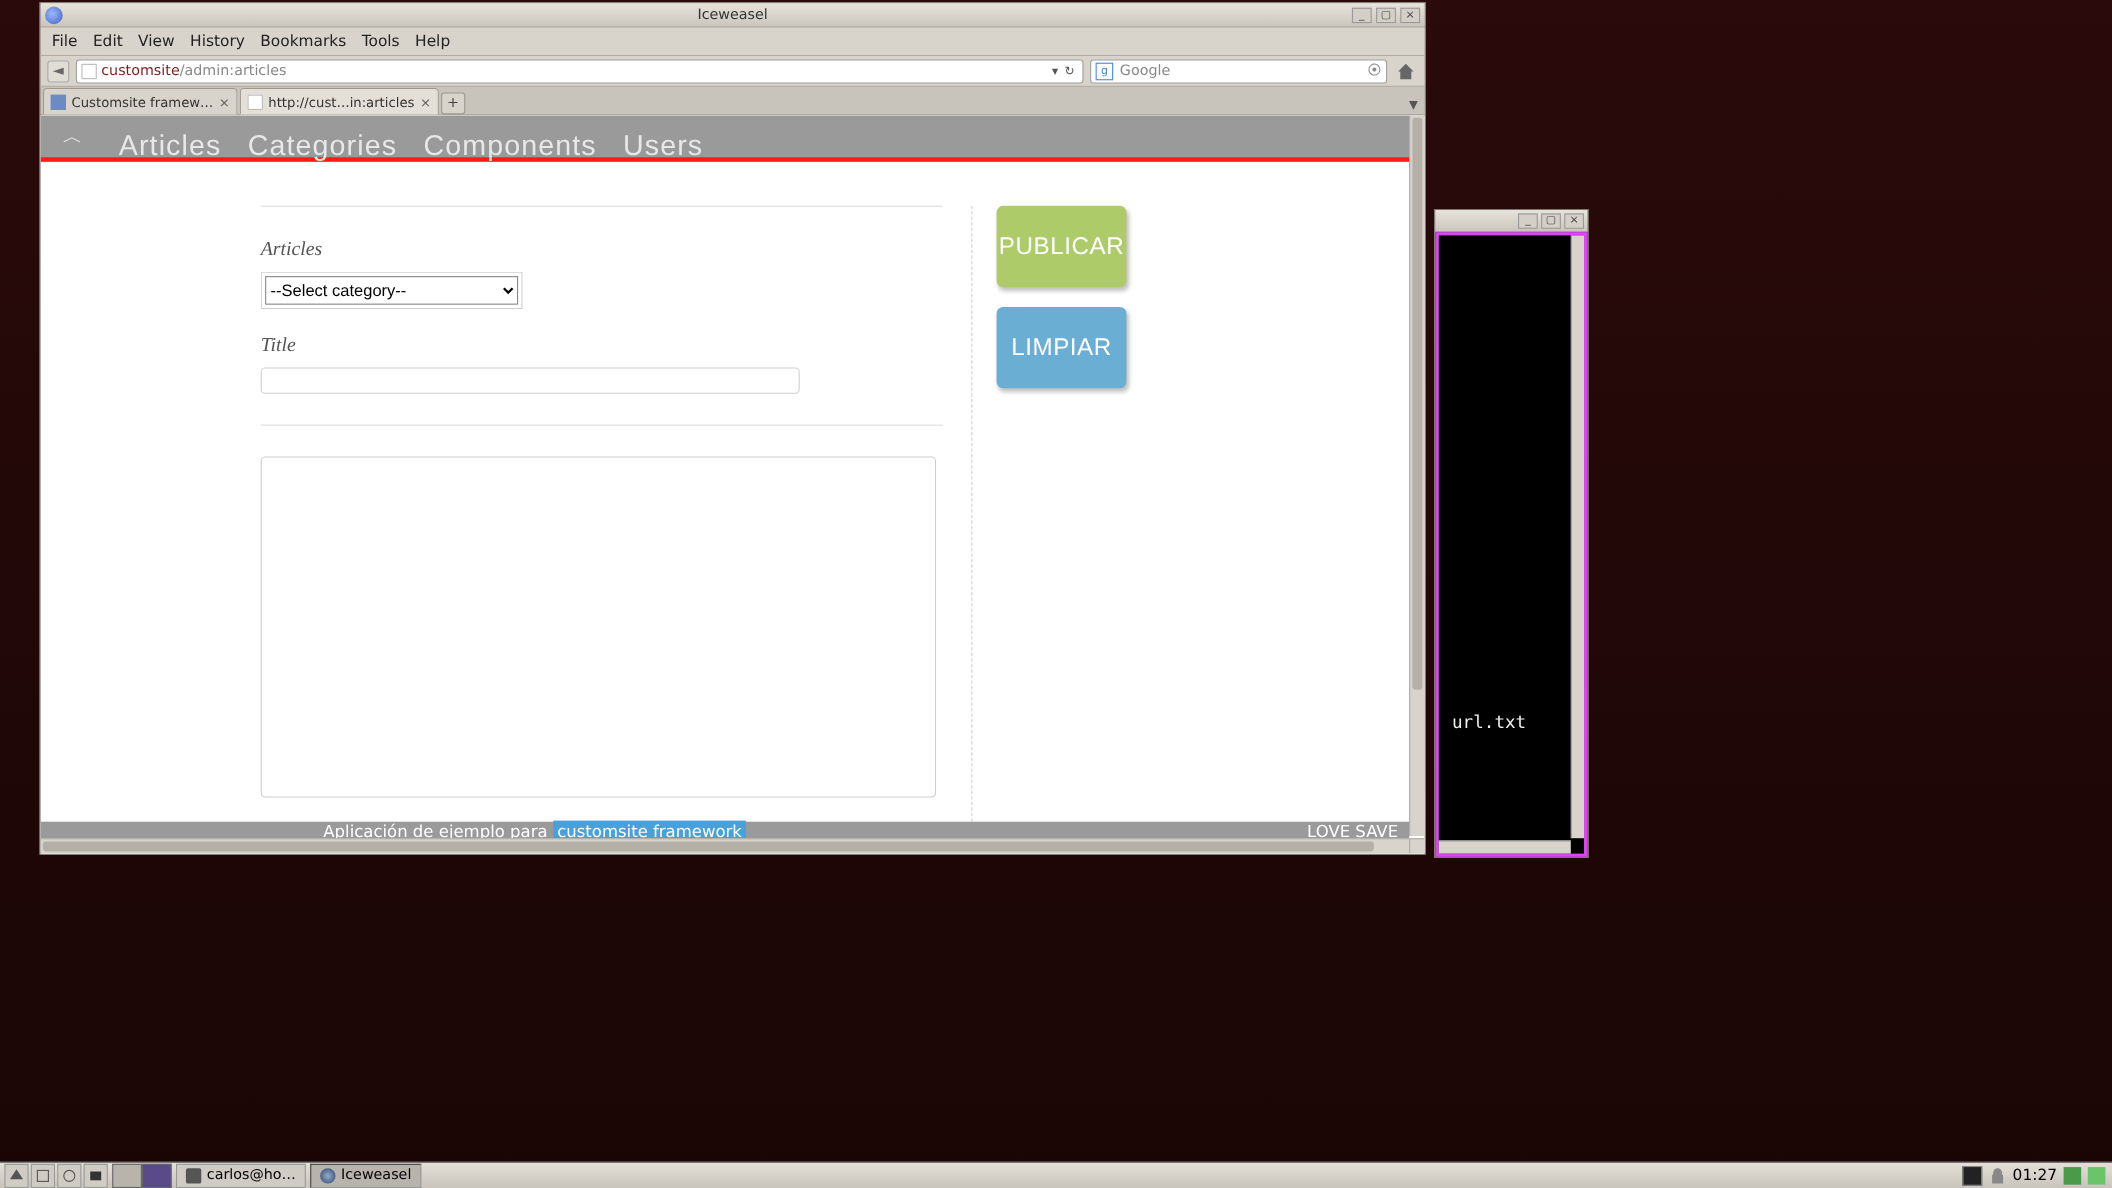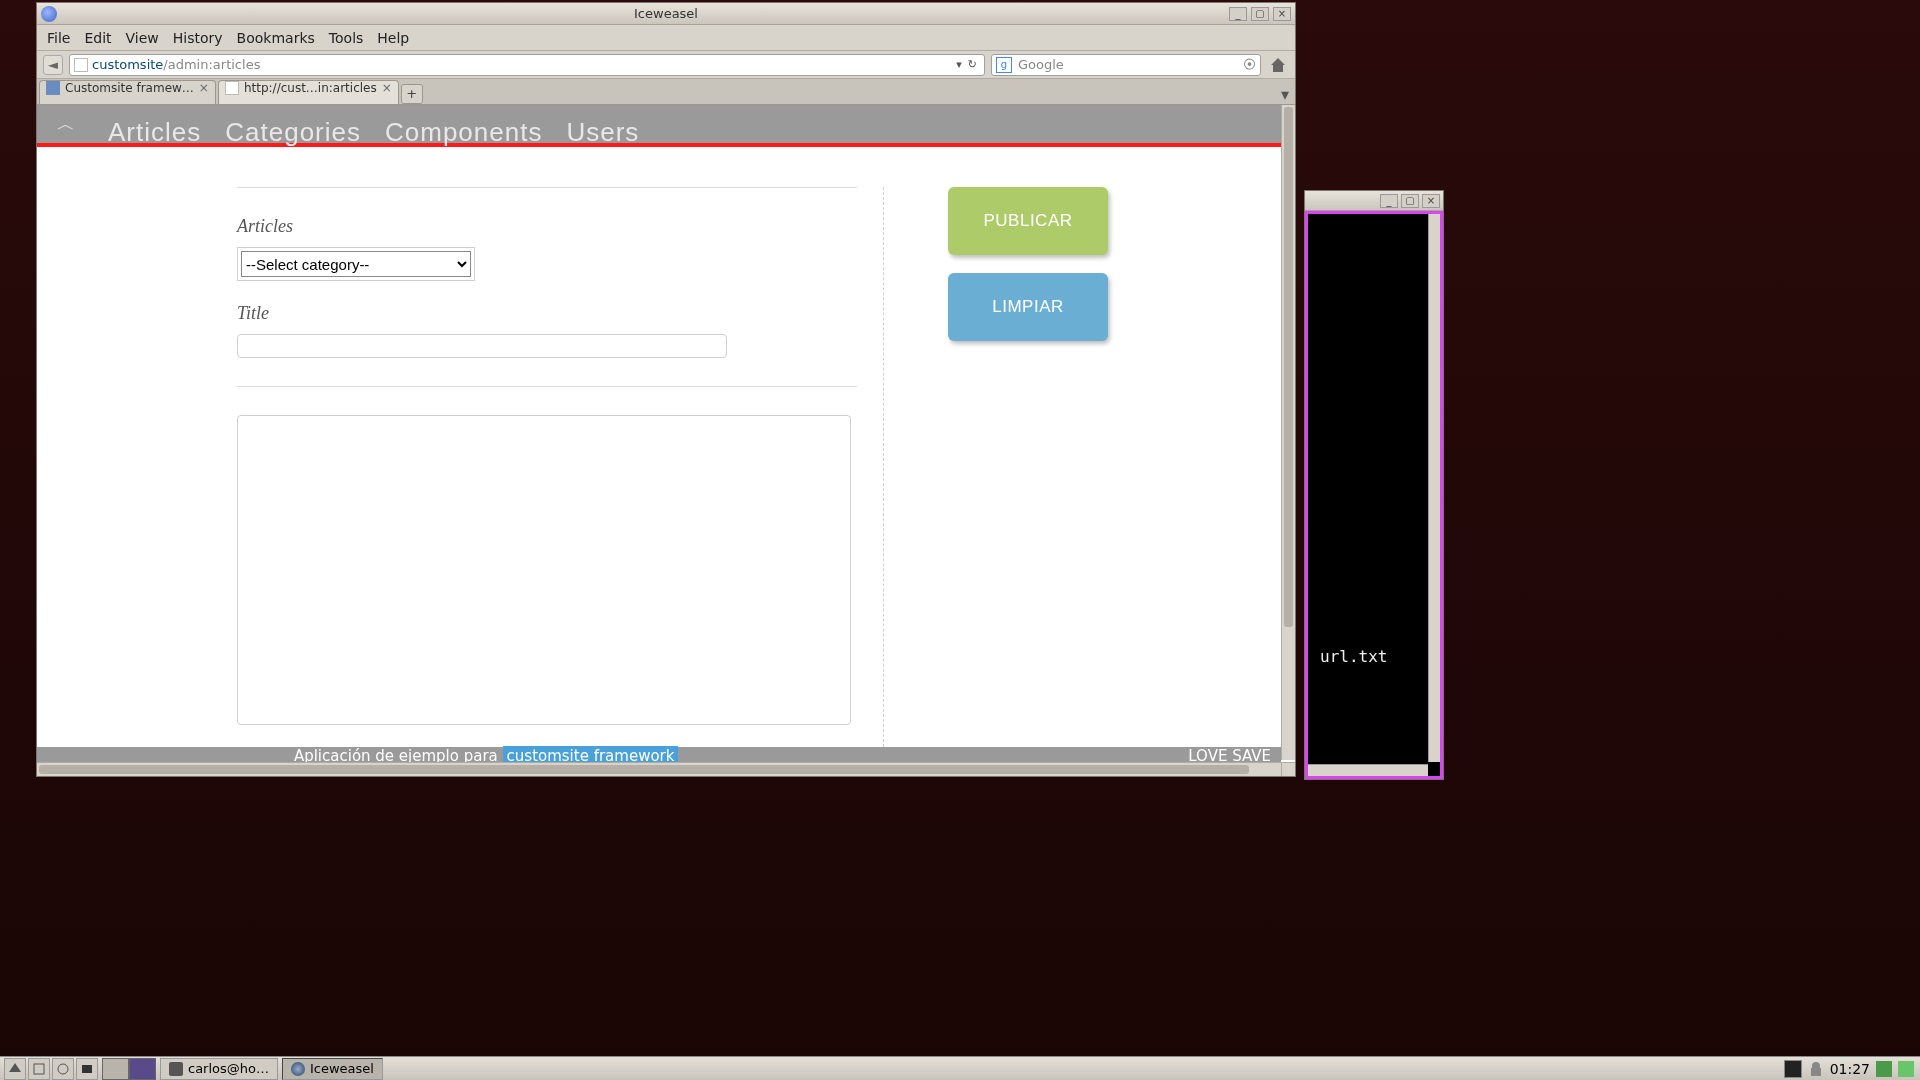--- a/index.html
+++ b/index.html
@@ -90,21 +90,21 @@
   display: flex; align-items: center;
   padding: 0 4px;
   font-size: 13px;
 }
 .urlbar .pageicon {
   width: 14px; height: 14px;
   border: 1px solid #bbb;
   background: #fff;
   margin-right: 4px;
 }
-.urlbar .host { color: #0c4a6e; }
+.urlbar .host { color: #7f1d1d; }
 .urlbar .path { color: #888; }
 .urlbar .spacer { flex: 1; }
 .urlbar .dd, .urlbar .reload {
   font-size: 11px; color: #555;
   padding: 0 3px;
 }
 .searchbar {
   width: 270px; height: 22px;
   background: #fff;
   border: 1px solid #a0a0a0;
@@ -139,21 +139,21 @@
   padding-left: 2px;
 }
 .tab {
   height: 24px;
   min-width: 170px; max-width: 200px;
   background: #d8d4cc;
   border: 1px solid #9c9890;
   border-bottom: none;
   border-radius: 4px 4px 0 0;
   margin-right: 2px;
-  display: flex; 
+  display: flex; align-items: center;
   padding: 0 6px;
   font-size: 12px; color: #333;
   gap: 5px;
 }
 .tab.active { background: #e4e0d8; }
 .tab .favicon {
   width: 14px; height: 14px;
   background: #6a8cc0;
 }
 .tab .favicon.blank { background: #fff; border:1px solid #bbb; }
@@ -264,31 +264,30 @@
   background: #fff;
 }
 
 .sidecol {
   border-left: 1px dashed #cfcfcf;
   padding-left: 22px;
   height: 560px;
 }
 .bigbtn {
   display: block;
-  width: 160px;
+  width: 118px;
   padding: 24px 0;
   border: none;
   border-radius: 6px;
-  font-size: 17px;
+  font-size: 22px;
   color: #fff;
   letter-spacing: 0.5px;
   box-shadow: 2px 3px 4px rgba(0,0,0,0.25);
   margin-bottom: 18px;
   text-align: center;
-  margin-left: 42px;
 }
 .bigbtn.publish { background: #aecb6a; }
 .bigbtn.clear   { background: #6aaed4; }
 .bigbtn.cancel  { background: #8a8a8a; padding: 20px 0; }
 
 .page-footer {
   height: 24px;
   background: #9a9a9a;
   color: #fff;
   font-size: 15px;

